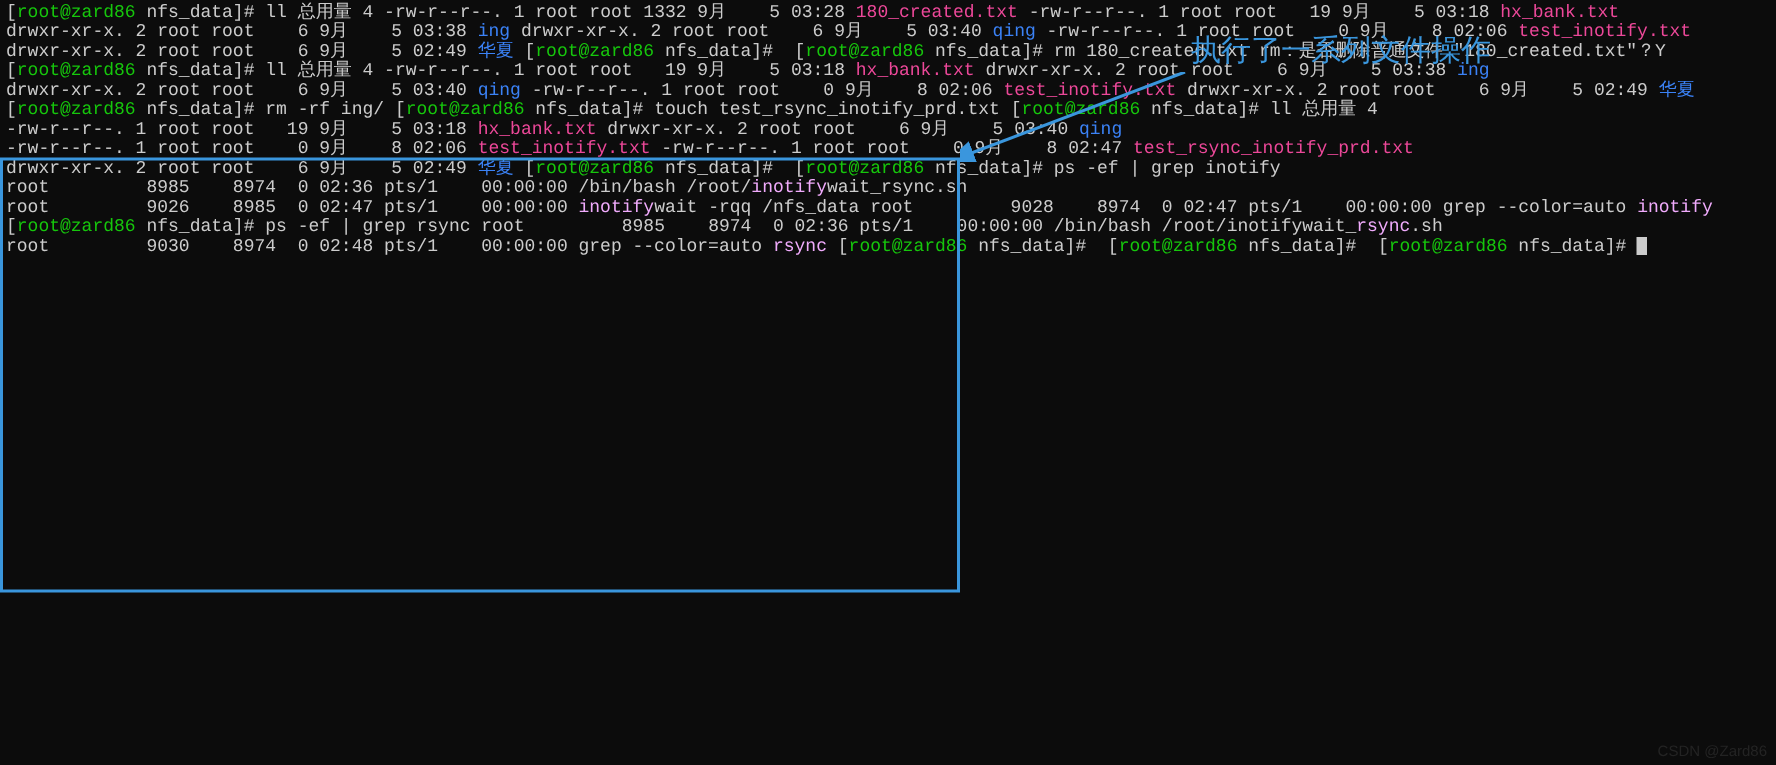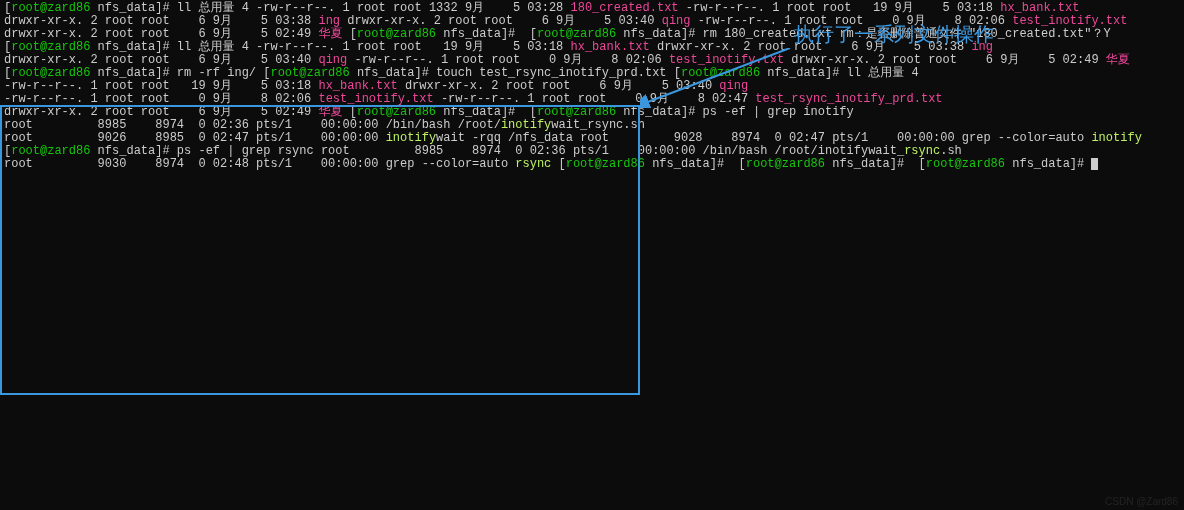--- a/index.html
+++ b/index.html
@@ -10,23 +10,23 @@
       font-size: 12px;
       line-height: 13px;
       width: 1184px;
       height: 510px;
       position: relative;
       overflow: hidden;
       padding: 2px 4px;
     }
     .line { white-space: pre; }
     .user-host { color: #16c60c; }
-    .dir { color: #ec4899; }
+    .dir { color: #3b82f6; }
     .file { color: #ec4899; }
-    .highlight { color: #bef264; }
+    .highlight { color: #f0abfc; }
     .box {
       position: absolute;
       border: 2px solid #3a96dd;
       pointer-events: none;
       left: 0px;
       top: 105px;
       width: 640px;
       height: 290px;
       background: transparent;
     }

